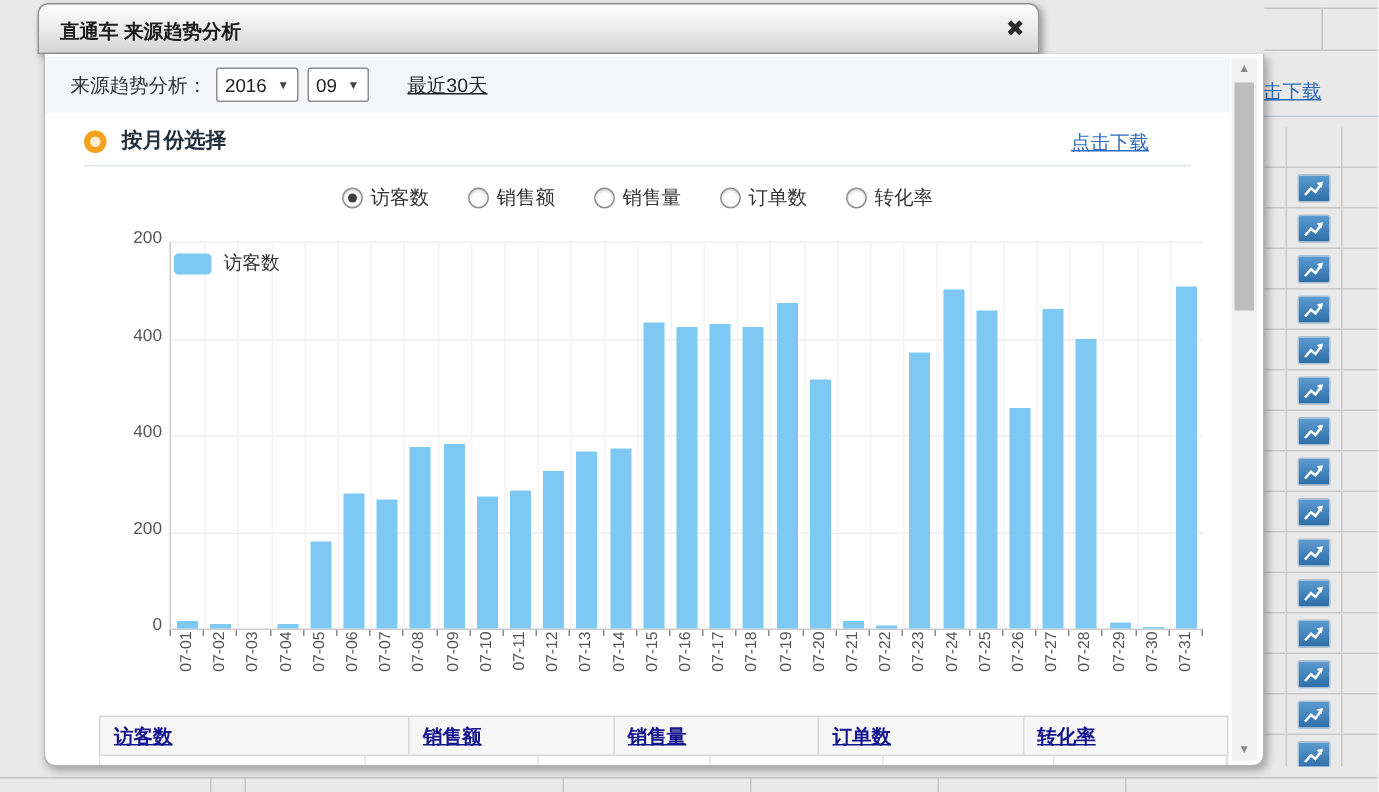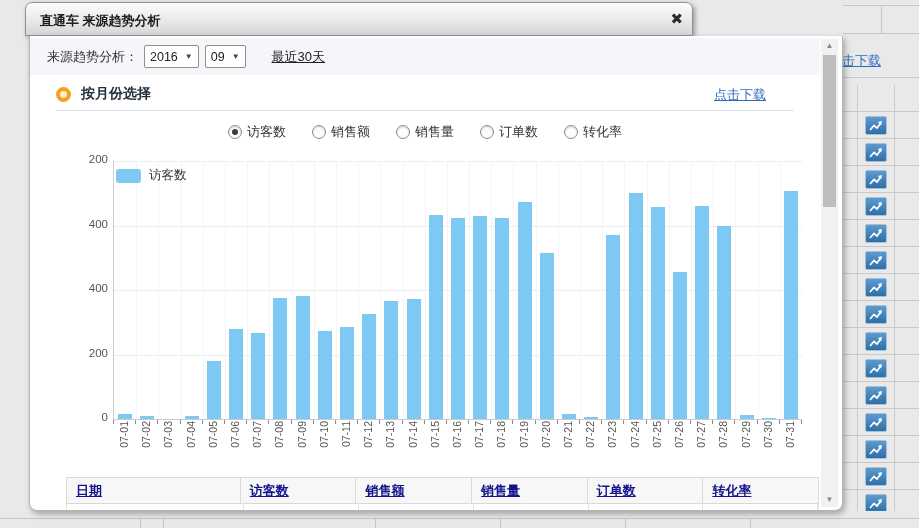--- a/index.html
+++ b/index.html
@@ -491,23 +491,20 @@
         <div class="xtick-mark" style="left: 682.226px; top: 271px;"></div>
         <div class="xtick-mark" style="left: 704.419px; top: 271px;"></div>
         <div class="xtick-mark" style="left: 726.613px; top: 271px;"></div>
         <div class="xtick-mark" style="left: 748.806px; top: 271px;"></div>
         <div class="xtick-mark" style="left: 771px; top: 271px;"></div>
       </div>
 
     <div class="dtable">
       <div class="hrow">
         <div class="th">
-            <a>日期</a>
-          </div>
-        <div class="th">
             <a>访客数</a>
           </div>
         <div class="th">
             <a>销售额</a>
           </div>
         <div class="th">
             <a>销售量</a>
           </div>
         <div class="th">
             <a>订单数</a>

